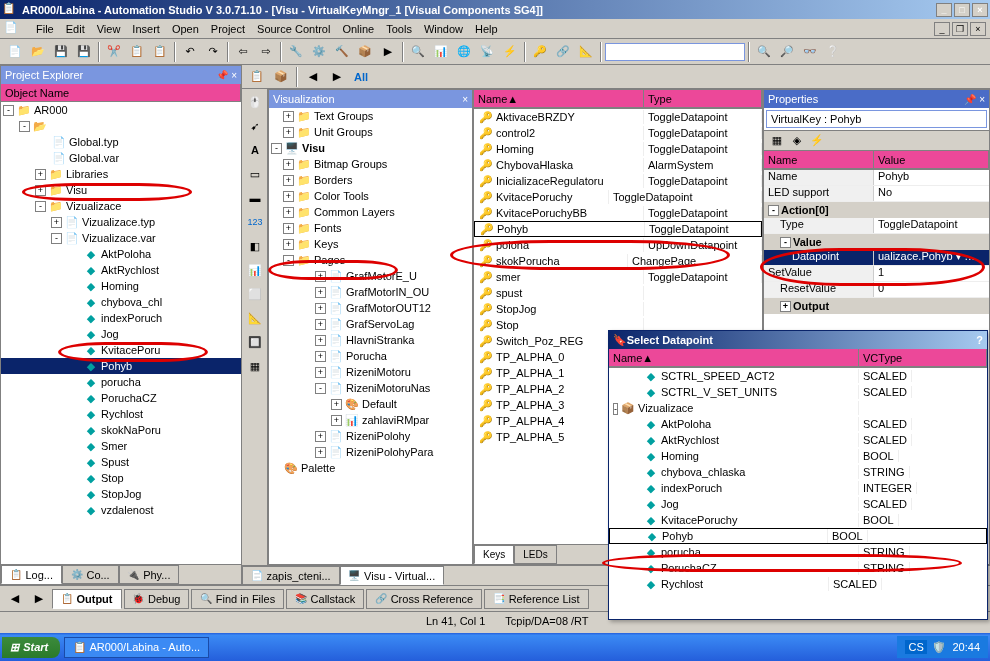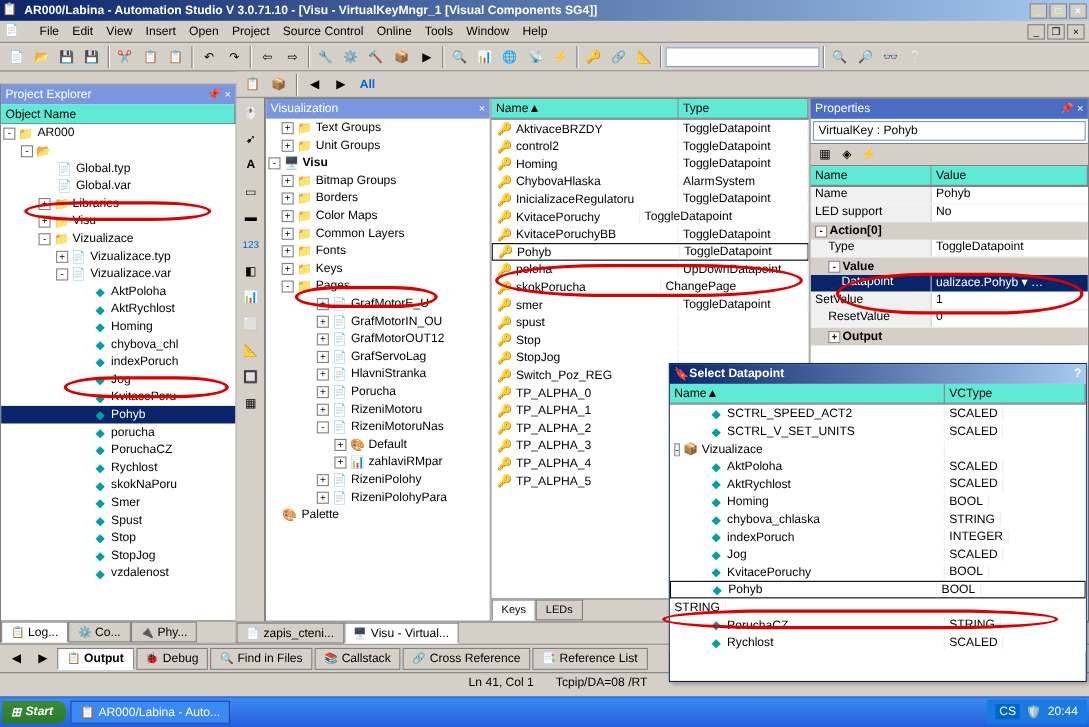--- a/index.html
+++ b/index.html
@@ -10,21 +10,21 @@
 .window-btn { width: 16px; height: 14px; background: #d4d0c8; border: 1px solid #808080; font-size: 9px; text-align: center; line-height: 12px; cursor: pointer; }
 .menubar { background: #d4d0c8; height: 20px; display: flex; align-items: center; padding: 0 4px; gap: 12px; border-bottom: 1px solid #808080; }
 .menubar span { cursor: pointer; }
 .toolbar { background: #d4d0c8; height: 26px; display: flex; align-items: center; padding: 2px 4px; border-bottom: 1px solid #808080; gap: 1px; }
 .tb-btn { width: 22px; height: 22px; border: 1px solid transparent; display: flex; align-items: center; justify-content: center; cursor: pointer; }
 .tb-sep { width: 2px; height: 20px; border-left: 1px solid #808080; border-right: 1px solid #fff; margin: 0 2px; }
 .main-area { display: flex; height: 520px; }
 .panel { border: 1px solid #808080; background: #fff; display: flex; flex-direction: column; }
 .panel-header { background: #7a96df; color: white; height: 18px; display: flex; align-items: center; padding: 0 4px; font-weight: normal; }
 .panel-header-dark { background: #4a6cc7; }
-.col-header { background: #5eead4; border-bottom: 1px solid #808080; height: 18px; display: flex; align-items: center; padding: 0 4px; border-right: 1px solid #808080; }
+.col-header { background: #ec4899; border-bottom: 1px solid #808080; height: 18px; display: flex; align-items: center; padding: 0 4px; border-right: 1px solid #808080; }
 .col-headers { display: flex; border-bottom: 1px solid #808080; }
 .tree { overflow: auto; flex: 1; background: #fff; }
 .tree-row { display: flex; align-items: center; height: 16px; padding-left: 2px; white-space: nowrap; }
 .tree-row.selected { background: #0a246a; color: white; }
 .indent { display: inline-block; }
 .expander { width: 11px; height: 11px; border: 1px solid #808080; text-align: center; line-height: 9px; font-size: 9px; margin-right: 2px; cursor: pointer; background: #fff; }
 .icon { width: 16px; height: 14px; display: inline-flex; align-items: center; justify-content: center; margin-right: 2px; }
 .icon-folder { color: #d4a017; }
 .icon-file { color: #4a6cc7; }
 .icon-diamond { color: #00a0a0; }
@@ -119,21 +119,21 @@
   <input class="dropdown-input" style="width: 140px;">
   <div class="tb-sep"></div>
   <div class="tb-btn">🔍</div>
   <div class="tb-btn">🔎</div>
   <div class="tb-btn">👓</div>
   <div class="tb-btn">❔</div>
 </div>
 
 <div class="main-area">
 
-  <div class="panel" style="width:215px;margin-top:11px;">
+  <div class="panel" style="width:242px;">
     <div class="panel-header">
       <span>Project Explorer</span>
       <span class="panel-close">📌 ×</span>
     </div>
     <div class="col-header">Object Name</div>
     <div class="tree">
       <div class="tree-row">
           <span class="expander">-</span>
           <span class="icon icon-folder">📁</span>
           <span>AR000</span>
@@ -341,21 +341,21 @@
               <div class="tree-row">
                 <span class="indent" style="width:12px"></span>
                 <span class="expander">+</span>
                 <span class="icon">📁</span>
                 <span>Borders</span>
               </div>
               <div class="tree-row">
                 <span class="indent" style="width:12px"></span>
                 <span class="expander">+</span>
                 <span class="icon">📁</span>
-                <span>Color Maps</span>
+                <span>Color Tools</span>
               </div>
               <div class="tree-row">
                 <span class="indent" style="width:12px"></span>
                 <span class="expander">+</span>
                 <span class="icon">📁</span>
                 <span>Common Layers</span>
               </div>
               <div class="tree-row">
                 <span class="indent" style="width:12px"></span>
                 <span class="expander">+</span>
@@ -507,25 +507,25 @@
             </div>
             <div class="list-row" style="">
               <div class="list-cell" style="width:170px"><span class="icon icon-key">🔑</span><span>smer</span></div>
               <div class="list-cell" style="flex:1">ToggleDatapoint</div>
             </div>
             <div class="list-row" style="">
               <div class="list-cell" style="width:170px"><span class="icon icon-key">🔑</span><span>spust</span></div>
               <div class="list-cell" style="flex:1"></div>
             </div>
             <div class="list-row" style="">
+              <div class="list-cell" style="width:170px"><span class="icon icon-key">🔑</span><span>StopJog</span></div>
+              <div class="list-cell" style="flex:1"></div>
+            </div>
+            <div class="list-row" style="">
               <div class="list-cell" style="width:170px"><span class="icon icon-key">🔑</span><span>Stop</span></div>
-              <div class="list-cell" style="flex:1"></div>
-            </div>
-            <div class="list-row" style="">
-              <div class="list-cell" style="width:170px"><span class="icon icon-key">🔑</span><span>StopJog</span></div>
               <div class="list-cell" style="flex:1"></div>
             </div>
             <div class="list-row" style="">
               <div class="list-cell" style="width:170px"><span class="icon icon-key">🔑</span><span>Switch_Poz_REG</span></div>
               <div class="list-cell" style="flex:1"></div>
             </div>
             <div class="list-row" style="">
               <div class="list-cell" style="width:170px"><span class="icon icon-key">🔑</span><span>TP_ALPHA_0</span></div>
               <div class="list-cell" style="flex:1"></div>
             </div>
@@ -682,32 +682,33 @@
       </div>
       <div class="list-row" style="">
         <div class="list-cell" style="width:250px"><span class="indent" style="width:30px"></span><span class="icon icon-diamond">◆</span><span>Jog</span></div>
         <div class="list-cell">SCALED</div>
       </div>
       <div class="list-row" style="">
         <div class="list-cell" style="width:250px"><span class="indent" style="width:30px"></span><span class="icon icon-diamond">◆</span><span>KvitacePoruchy</span></div>
         <div class="list-cell">BOOL</div>
       </div>
       <div class="list-row" style="border:1px solid #000;">
-        <div class="list-cell" style="width:242px"><span class="indent" style="width:30px"></span><span class="icon icon-diamond">◆</span><span>Pohyb</span></div>
+        <div class="list-cell" style="width:218px"><span class="indent" style="width:30px"></span><span class="icon icon-diamond">◆</span><span>Pohyb</span></div>
         <div class="list-cell">BOOL</div>
       </div>
       <div class="list-row" style="">
+        <div class="list-cell" style="width:250px"><span class="indent" style="width:30px"></span><span class="icon icon-diamond">◆</span><span>porucha</span></div>
         <div class="list-cell">STRING</div>
       </div>
       <div class="list-row" style="">
         <div class="list-cell" style="width:250px"><span class="indent" style="width:30px"></span><span class="icon icon-diamond">◆</span><span>PoruchaCZ</span></div>
         <div class="list-cell">STRING</div>
       </div>
       <div class="list-row" style="">
-        <div class="list-cell" style="width:250px"><span class="indent" style="width:30px"></span><span class="icon icon-diamond">◆</span><span>Rychlost</span></div>
+        <div class="list-cell" style="width:220px"><span class="indent" style="width:30px"></span><span class="icon icon-diamond">◆</span><span>Rychlost</span></div>
         <div class="list-cell">SCALED</div>
       </div>
     </div>
 </div>
 
 <div class="red-circle" style="left:22px; top:183px; width:170px; height:18px; border-radius:50%/80%;"></div>
 <div class="red-circle" style="left:58px; top:342px; width:150px; height:20px; border-radius:50%/80%;"></div>
 <div class="red-circle" style="left:268px; top:260px; width:130px; height:20px; border-radius:50%/80%;"></div>
 <div class="red-circle" style="left:450px; top:240px; width:280px; height:30px; border-radius:50%/70%;"></div>
 <div class="red-circle" style="left:760px; top:248px; width:225px; height:38px; border-radius:50%/70%;"></div>

